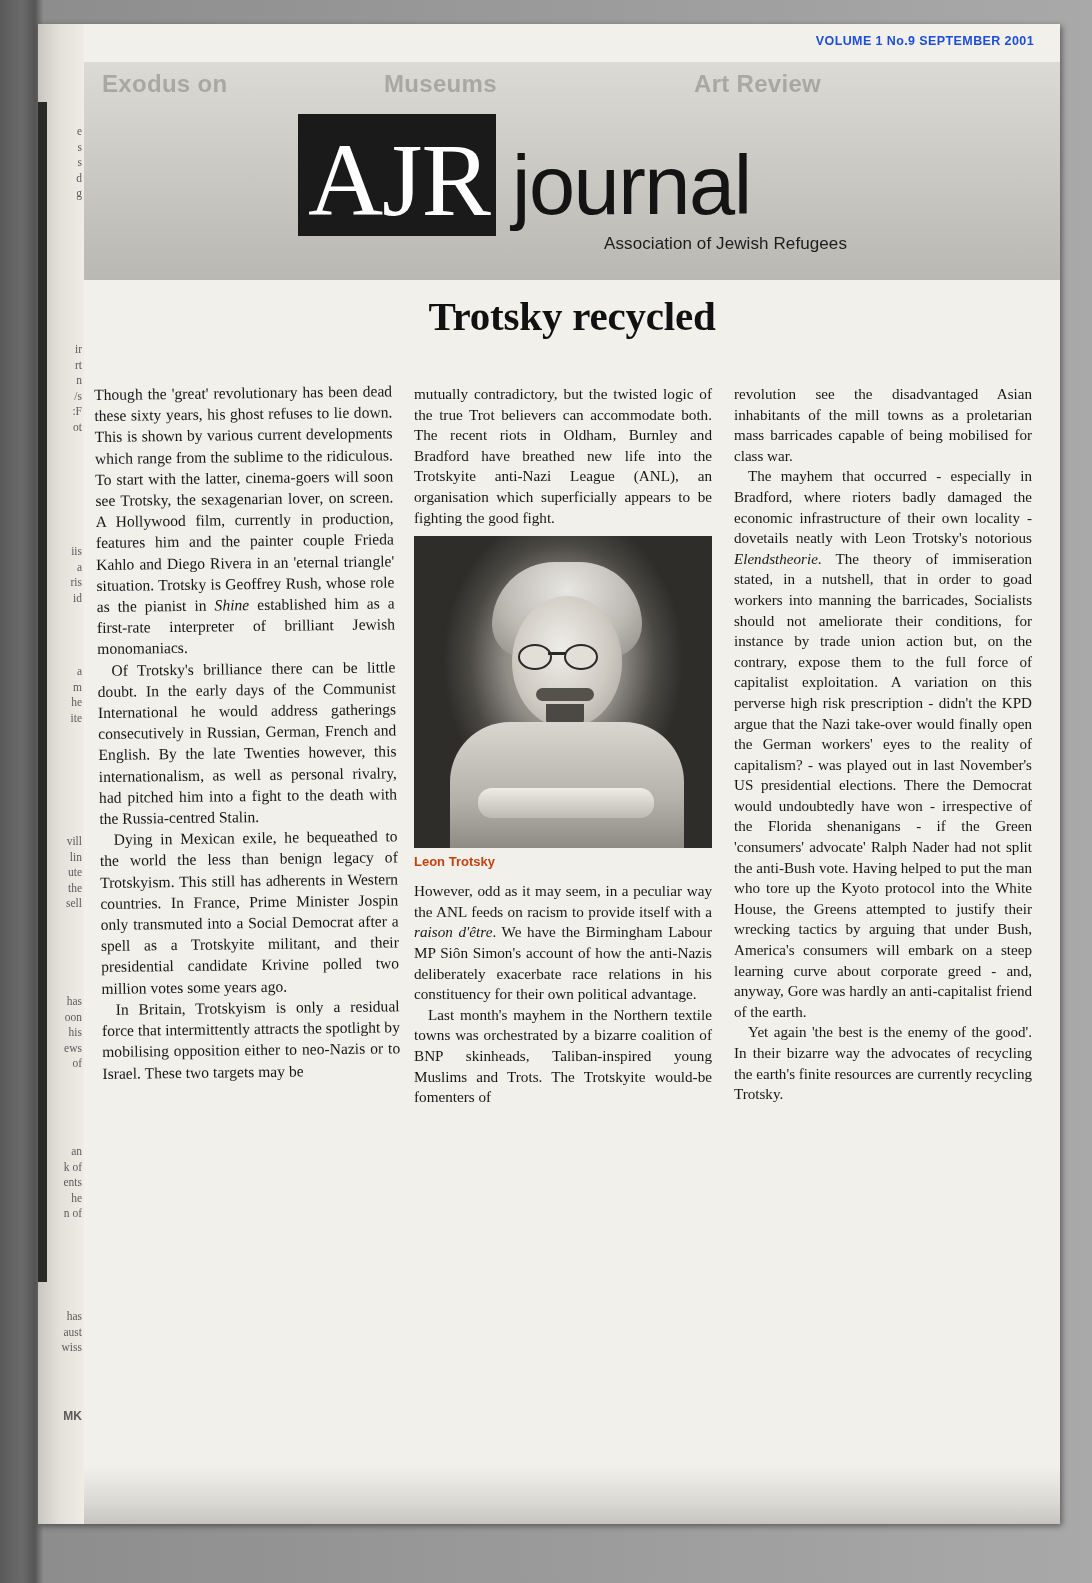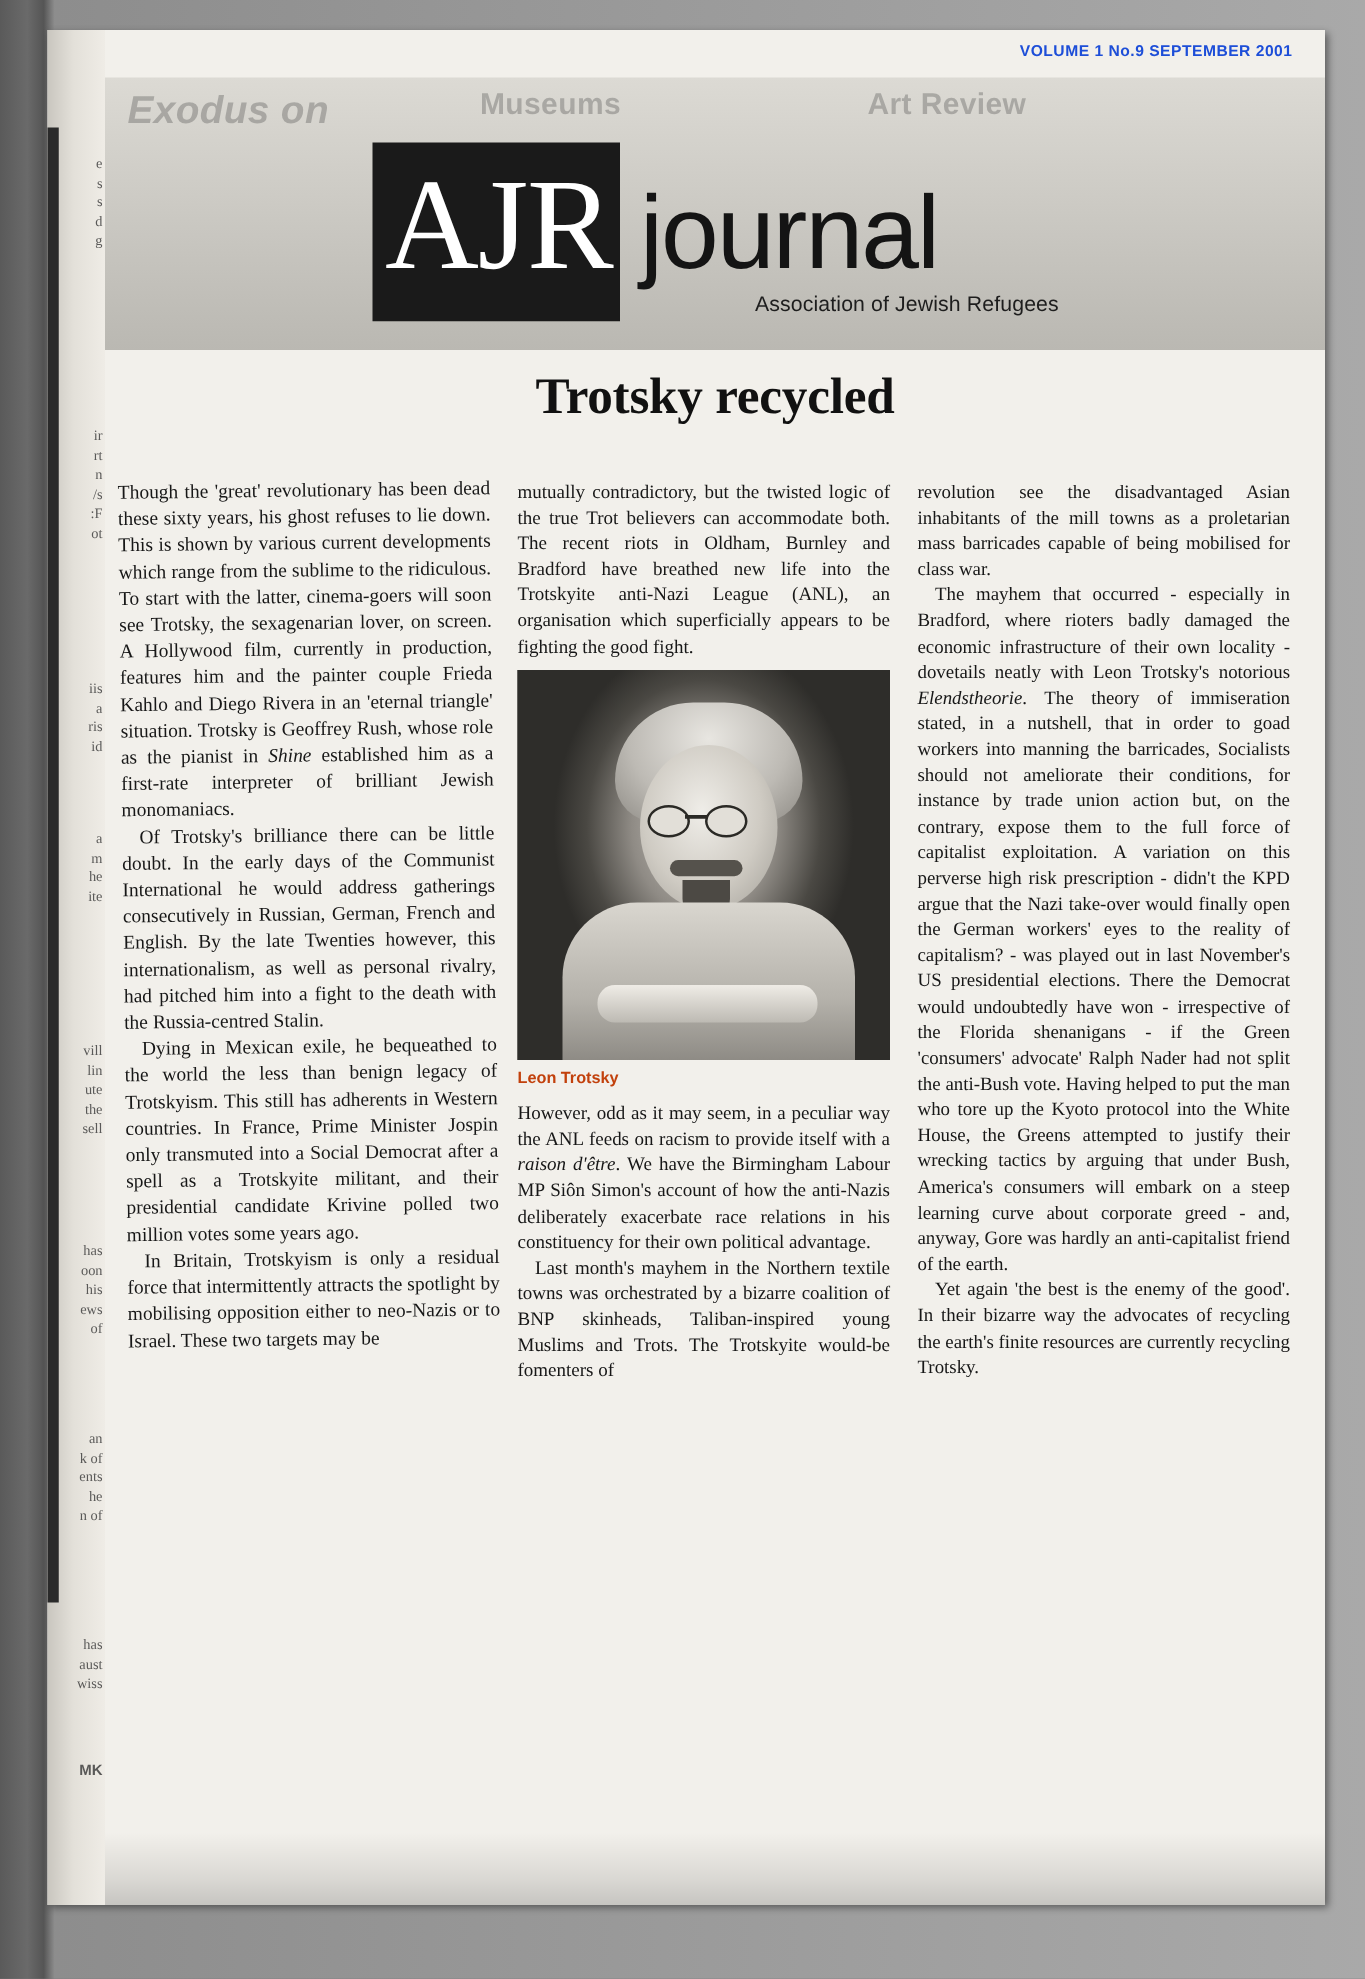--- a/index.html
+++ b/index.html
@@ -100,21 +100,21 @@
     top: 52px;
     display: flex;
     align-items: flex-start;
   }
   .ajr-block {
     background: #1a1a1a;
     color: #ffffff;
     font-family: "Liberation Serif", serif;
     font-size: 104px;
     line-height: 104px;
-    padding: 14px 6px 25px 10px;
+    padding: 14px 6px 4px 10px;
     letter-spacing: -1px;
     display: inline-block;
     position: relative;
   }
   #journal-word {
     font-family: "Liberation Sans", sans-serif;
     font-size: 83px;
     line-height: 83px;
     color: #141414;
     margin-left: 16px;
@@ -249,21 +249,21 @@
     <div class="bleed" style="top:640px;">a<br>m<br>he<br>ite</div>
     <div class="bleed" style="top:810px;">vill<br>lin<br>ute<br>the<br>sell</div>
     <div class="bleed" style="top:970px;">has<br>oon<br>his<br>ews<br>of</div>
     <div class="bleed" style="top:1120px;">an<br>k of<br>ents<br>he<br>n of</div>
     <div class="bleed" style="top:1285px;">has<br>aust<br>wiss</div>
     <div class="bleed bleed-b" style="top:1385px;">MK</div>
 
     <div id="volume">VOLUME 1 No.9 SEPTEMBER 2001</div>
 
     <div id="masthead">
-      <div class="ghost" style="left:18px; top:8px; font-size:31px;font-style:italic;">Exodus on</div>
+      <div class="ghost" style="left:18px; top:8px; font-size:24px;">Exodus on</div>
       <div class="ghost" style="left:300px; top:8px; font-size:24px;">Museums</div>
       <div class="ghost" style="left:610px; top:8px; font-size:24px;">Art Review</div>
 
       <div id="logo-wrap">
         <span class="ajr-block">AJR</span>
         <span id="journal-word">journal</span>
       </div>
       <div id="assoc">Association of Jewish Refugees</div>
     </div>
 

